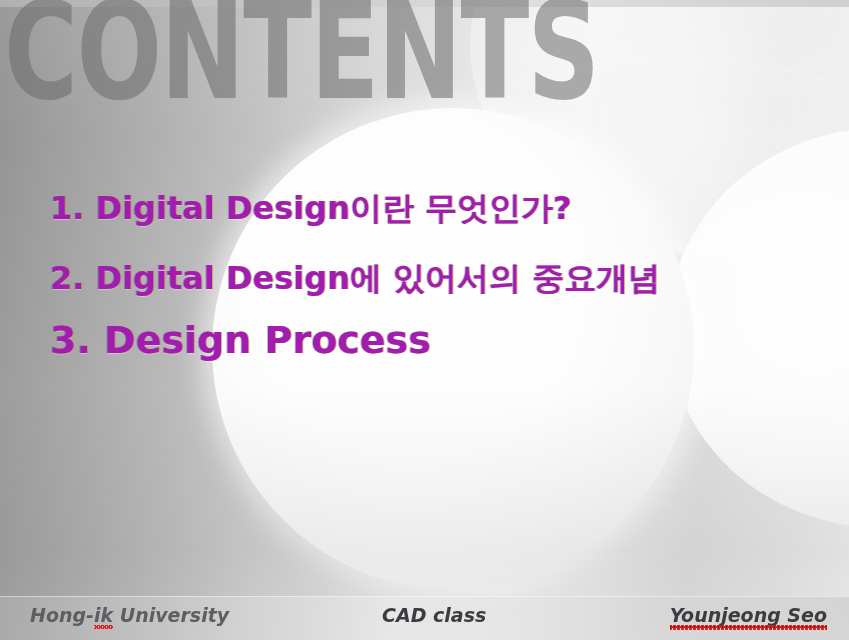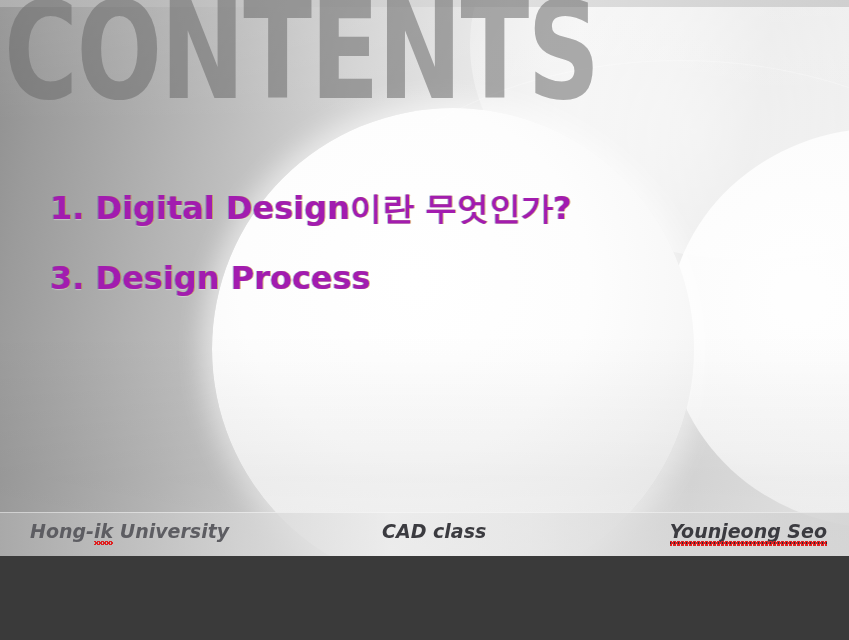--- a/index.html
+++ b/index.html
@@ -9,21 +9,21 @@
     background: #3a3a3a;
   }
   body {
     font-family: "Liberation Sans", sans-serif;
   }
 
   
   #slide {
     position: relative;
     width: 849px;
-    height: 556px;
+    height: 640px;
     overflow: hidden;
     background: #c9c9c9;
     -webkit-font-smoothing: antialiased;
   }
 
   
   .bg-base {
     position: absolute;
     inset: 0;
     background:
@@ -152,21 +152,21 @@
     font-weight: 700;
     color: #a21caf;
     white-space: nowrap;
     text-shadow:
       1px 0 0 rgba(196,126,40,0.55),
       -1px 0 0 rgba(40,70,160,0.35),
       0 1px 1px rgba(255,255,255,0.35);
   }
   .agenda-item.i1 { font-size: 32px; line-height: 44px; margin-bottom: 26px; }
   .agenda-item.i2 { font-size: 32px; line-height: 44px; margin-bottom: 18px; }
-  .agenda-item.i3 { font-size: 32px; line-height: 44px; }
+  .agenda-item.i3 { font-size: 38px; line-height: 44px; }
 
   
   .footer {
     position: absolute;
     left: 0; right: 0;
     bottom: 0;
     height: 44px;
     background: linear-gradient(to right,
         rgba(170,170,170,0.92) 0%,
         rgba(186,186,186,0.88) 10%,
@@ -231,20 +231,21 @@
   <div class="orb orb-right"></div>
   <div class="orb orb-main"></div>
   <div class="sweep"></div>
   <div class="bg-vert"></div>
   <div class="top-strip"></div>
 
   <div class="contents-title">CONTENTS</div>
 
   <div class="agenda">
     <div class="agenda-item i1">1. Digital Design이란 무엇인가?</div>
+    <div class="agenda-item i2">2. Digital Design에 있어서의 중요개념</div>
     <div class="agenda-item i3">3. Design Process</div>
   </div>
 
   <div class="footer">
 
     <div class="foot-cell foot-center">CAD class</div>
 
     <div class="foot-cell foot-left"><span>Hong-</span><span class="sq">ik</span><span> University</span></div>
 
     <div class="foot-cell foot-right"><u class="sq">Younjeong Seo</u></div>

